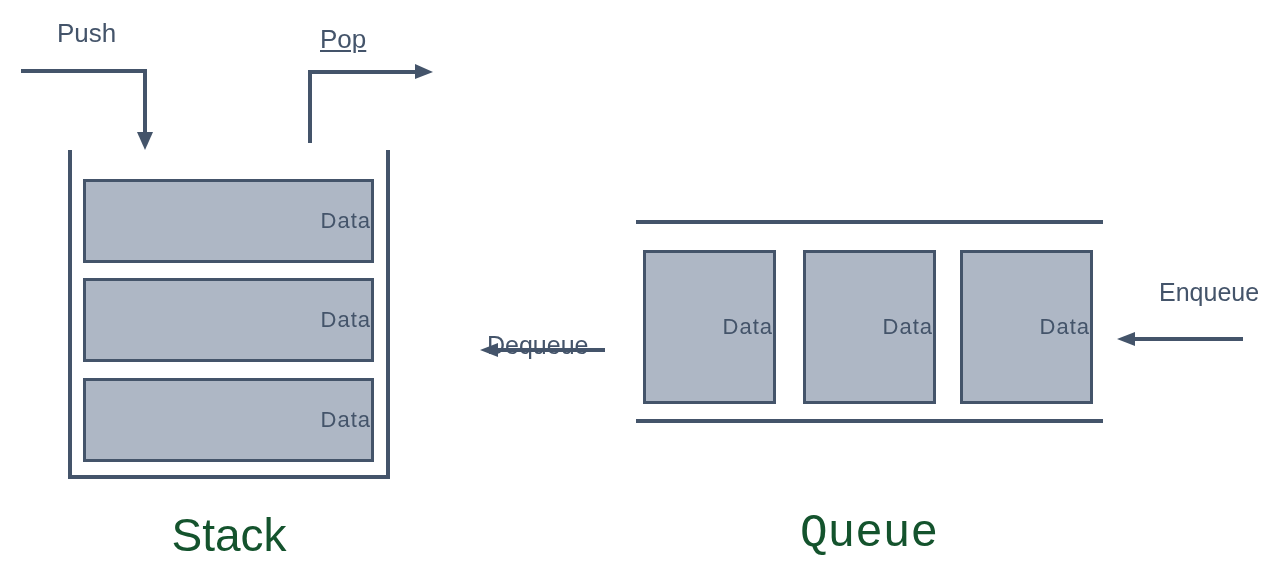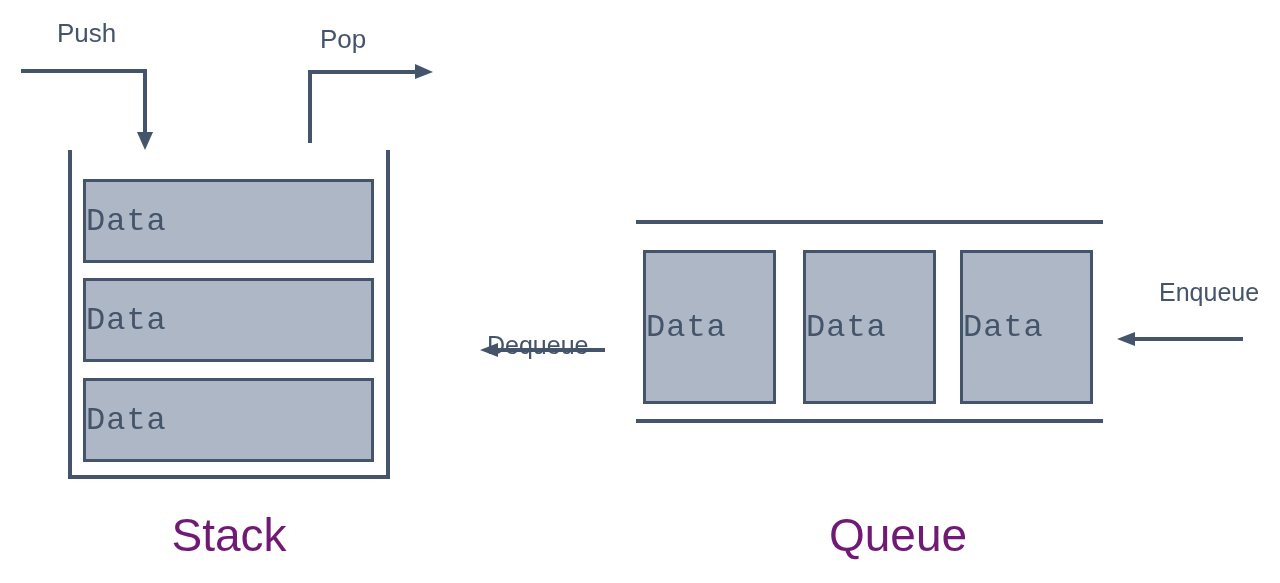--- a/index.html
+++ b/index.html
@@ -31,54 +31,54 @@
     fill: #44546a;
     stroke: none;
   }
   .databox {
     position: absolute;
     box-sizing: border-box;
     background: #aeb7c5;
     border: 3px solid #44546a;
     display: flex;
     align-items: center;
-    justify-content: flex-start;
-    font-family: Liberation Mono, monospace;
-    font-size: 32px;
+    justify-content: flex-end;
+    font-family: Liberation Sans, sans-serif;
+    font-size: 22px;
     color: #44546a;
     letter-spacing: 1px;
   }
   .sbox { left: 83px; width: 291px; height: 84px; }
   .sbox1 { top: 179px; }
   .sbox2 { top: 278px; }
   .sbox3 { top: 378px; }
   .qbox { top: 250px; width: 133px; height: 154px; }
   .qbox1 { left: 643px; }
   .qbox2 { left: 803px; }
   .qbox3 { left: 960px; }
   .op-label {
     position: absolute;
     color: #44546a;
     font-size: 26px;
     white-space: nowrap;
   }
   .push-label { left: 57px; top: 18px; }
-  .pop-label { left: 320px; top: 24px; }
+  .pop-label { left: 320px; top: 24px; text-decoration: underline; }
   .dequeue-label { left: 487px; top: 290px; font-size: 25px; margin-top: 41px; }
   .enqueue-label { left: 1127px; top: 278px; font-size: 25px; margin-left: 32px; }
   .struct-title {
     position: absolute;
     top: 508px;
     transform: translateX(-50%);
-    color: #701a75;
+    color: #14532d;
     font-size: 46px;
     white-space: nowrap;
   }
   .stack-title { left: 229px; }
-  .queue-title { left: 898px; }
+  .queue-title { left: 869px; font-family: Liberation Mono, monospace; }
 </style>
 </head>
 <body>
 
 <div id="canvas">
 
   <svg id="lineart" viewBox="0 0 1280 583" xmlns="http://www.w3.org/2000/svg">
 
     <polyline class="stroke" points="21,71 145,71 145,134"></polyline>
     <polygon class="arrowhead" points="137,132 153,132 145,150"></polygon>

